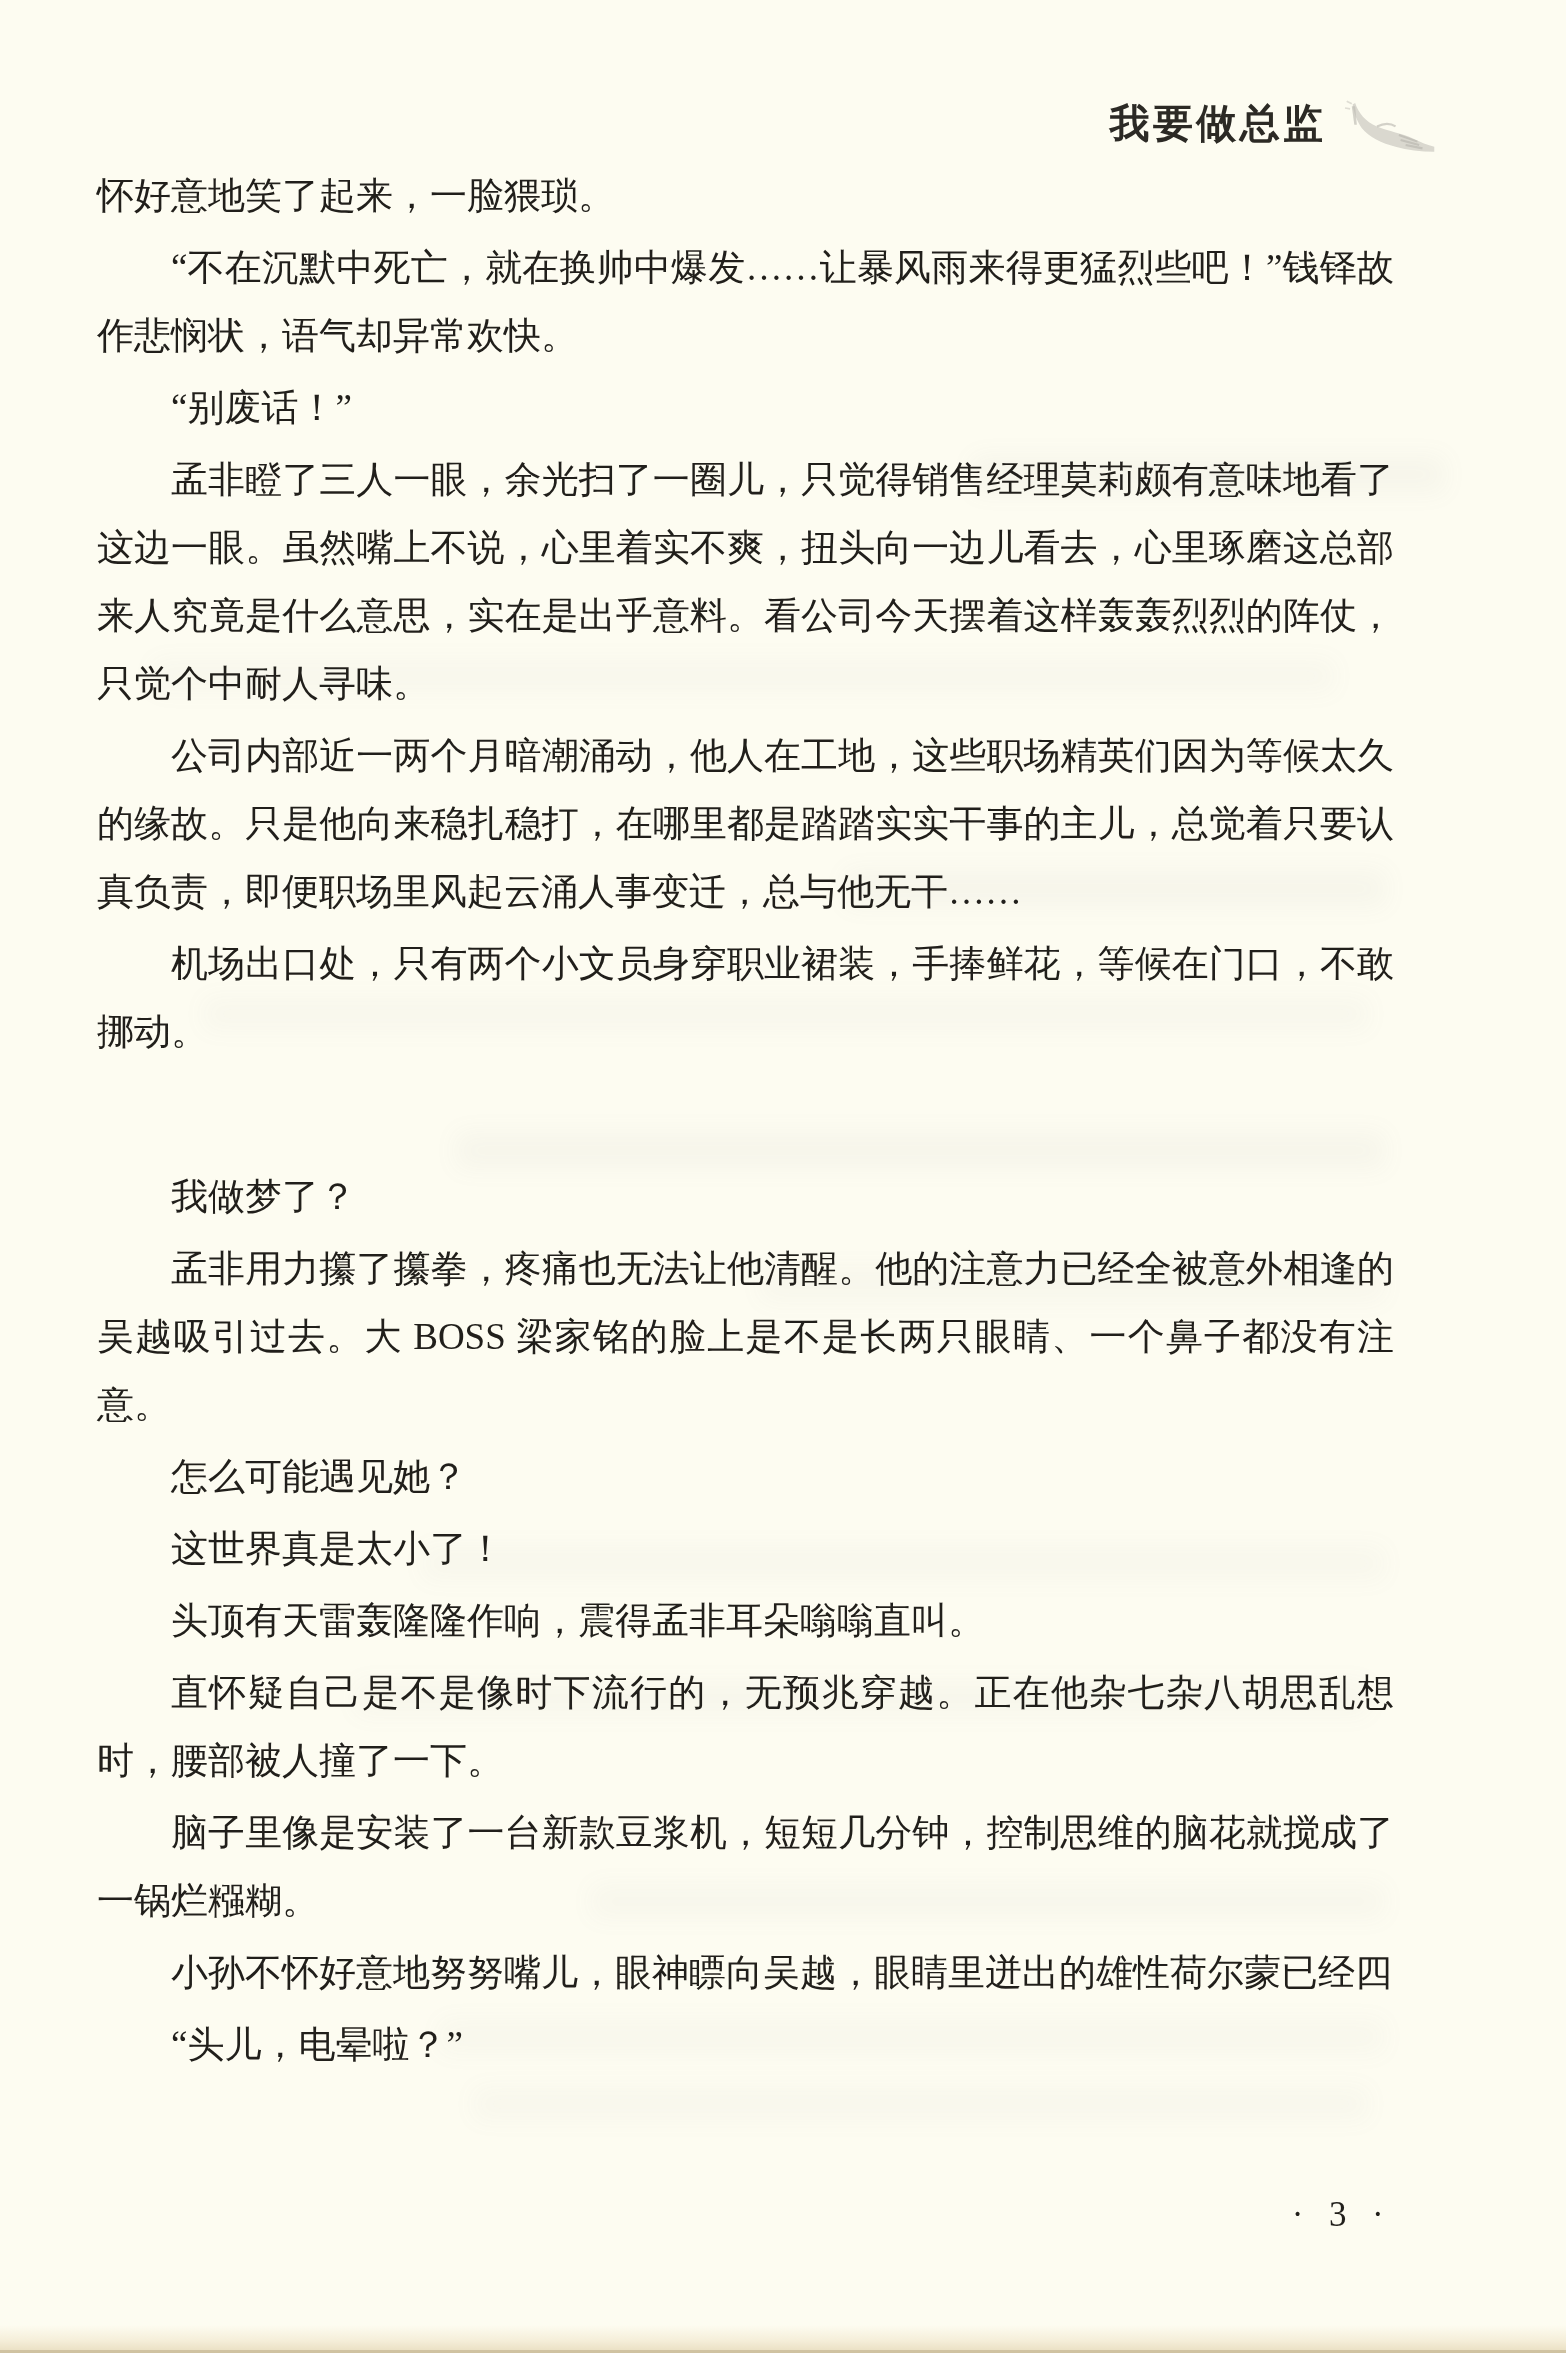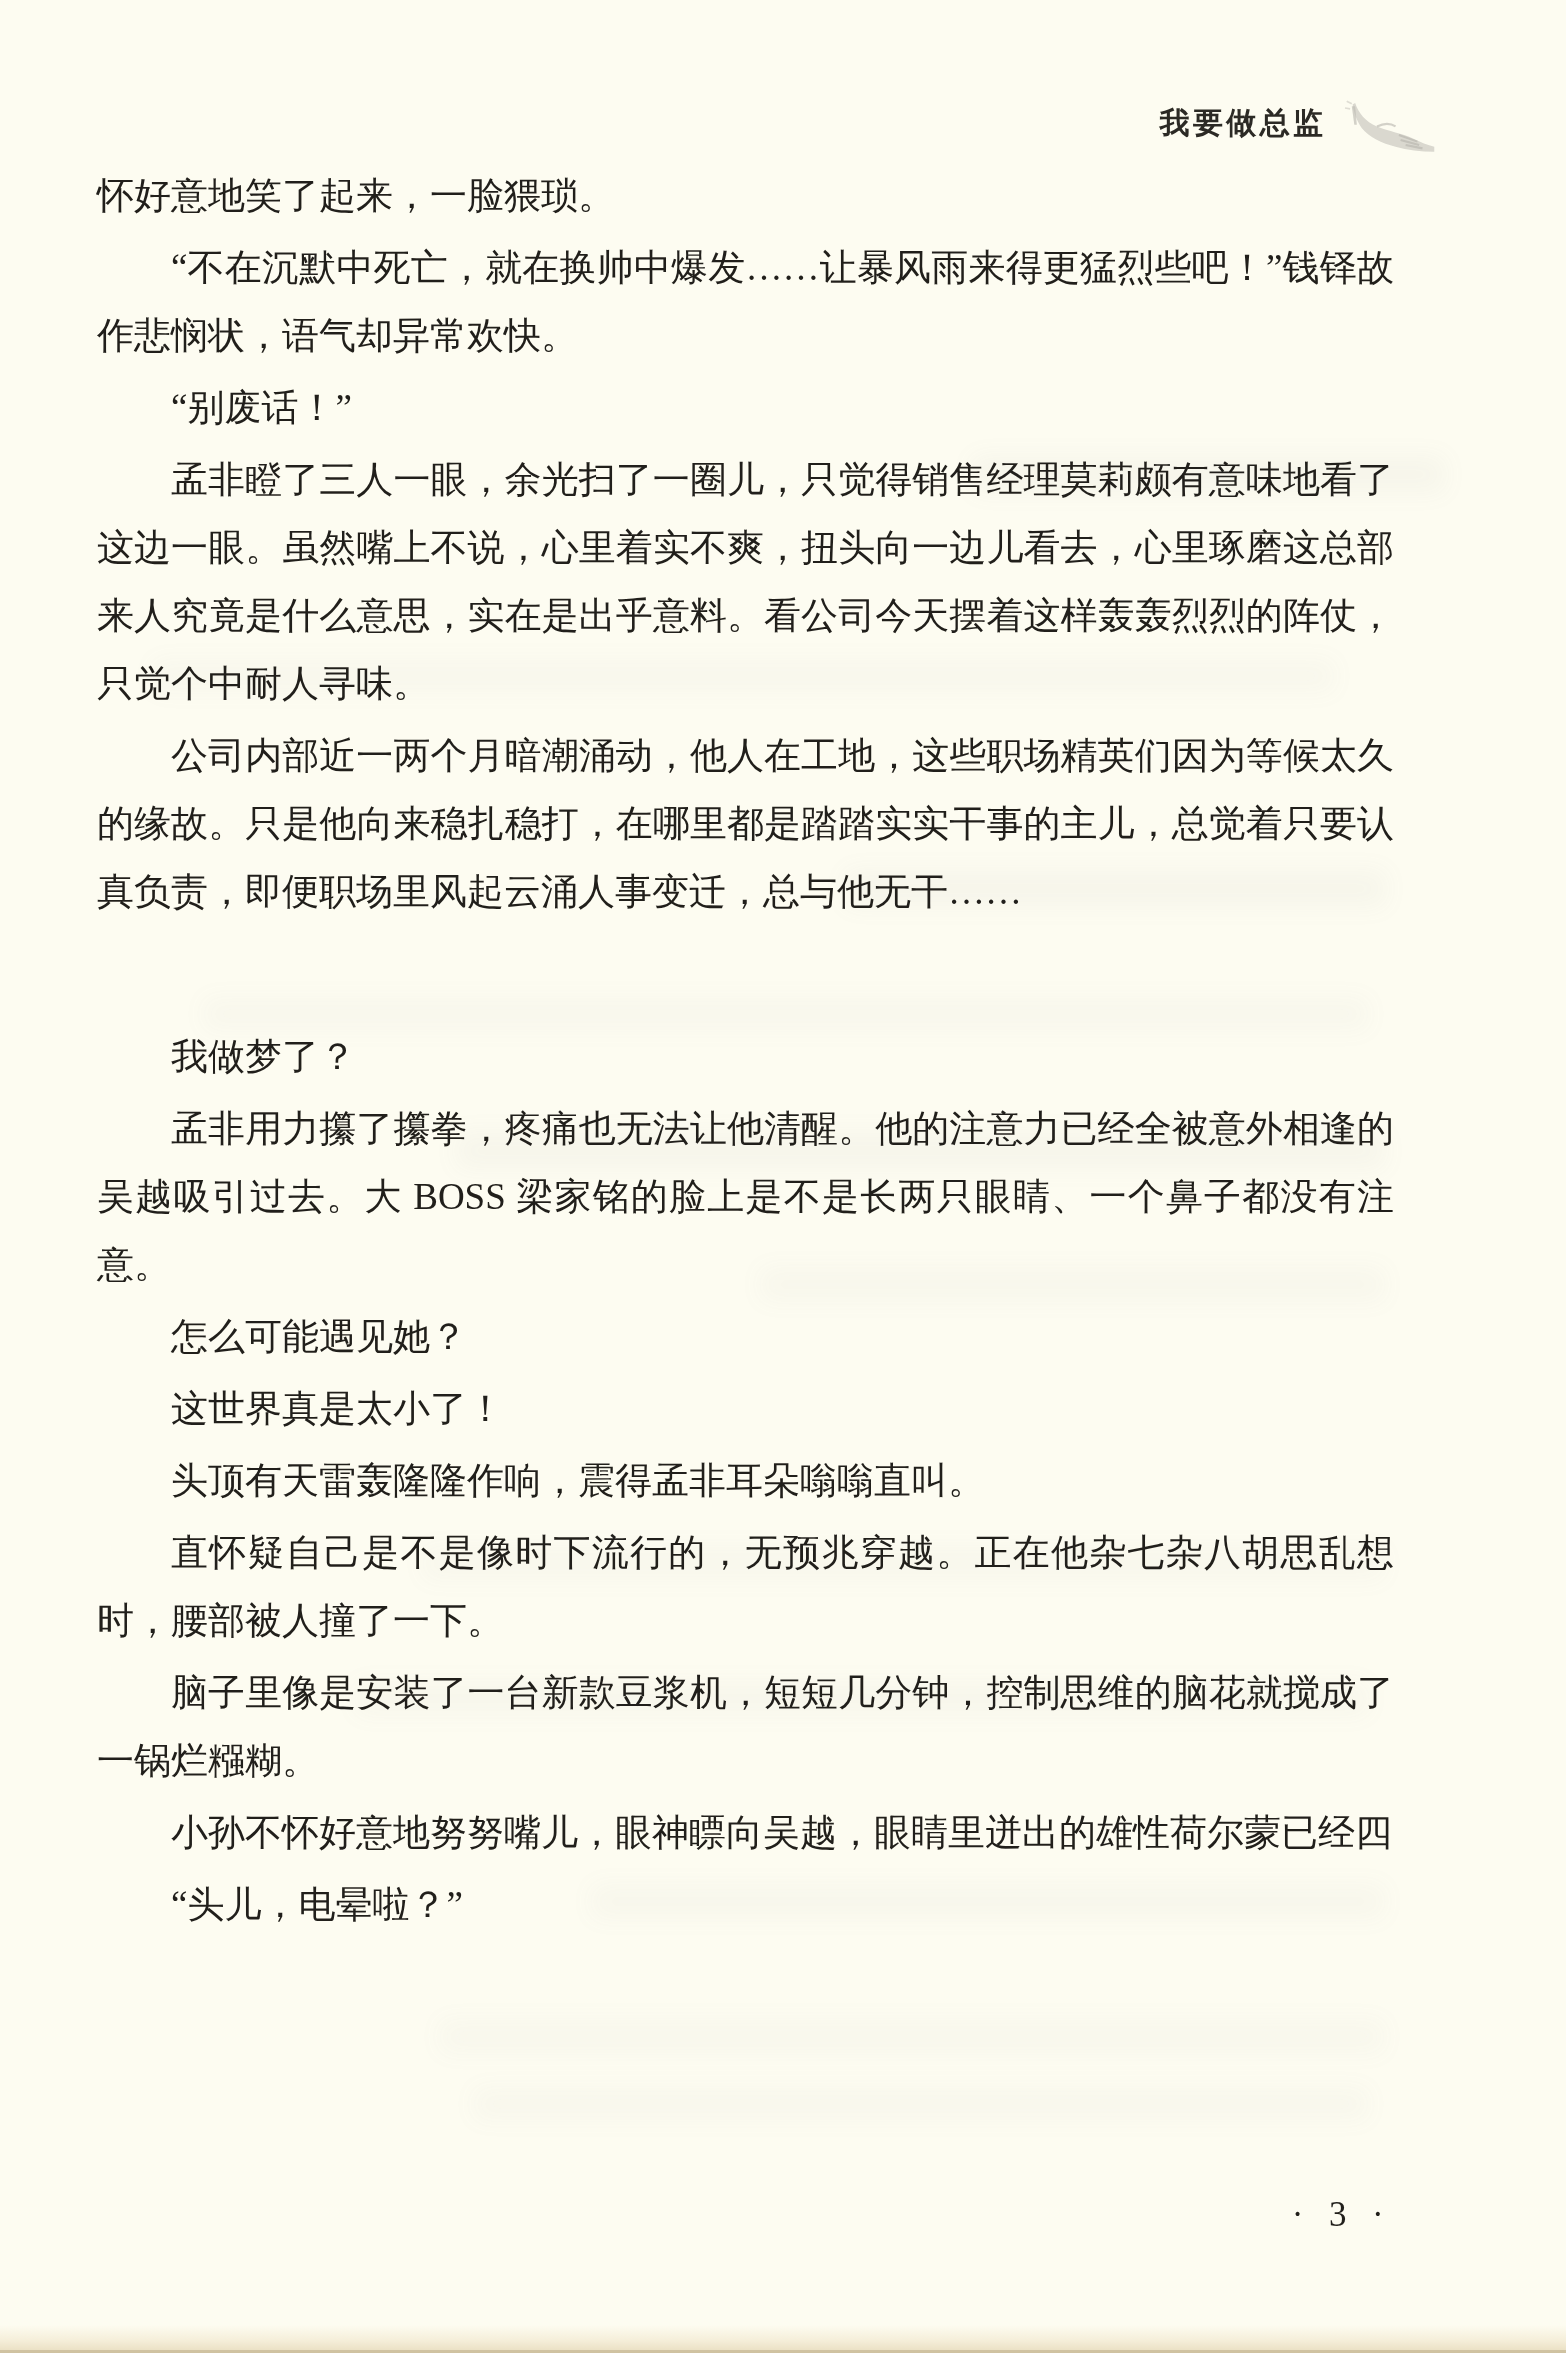--- a/index.html
+++ b/index.html
@@ -19,21 +19,21 @@
   
   .running-head {
     position: absolute;
     top: 84px;
     right: 125px;
     display: flex;
     align-items: center;
     gap: 13.5px;
   }
   .running-head .title {
-    font-size: 30px;
+    font-size: 40px;
     font-weight: 600;
     letter-spacing: 3.4px;
     color: #2c2a25;
   }
   .running-head .shoe {
     width: 101px;
     height: 66px;
     opacity: 0.55;
     filter: blur(0.5px);
     margin-top: 12px;
@@ -125,20 +125,21 @@
   <div class="bleed" style="left:591px;  top:1884px; width:794px; height:35px; opacity:0.045;"></div>
   <div class="bleed" style="left:439px;  top:2019px; width:946px; height:35px; opacity:0.04;"></div>
   <div class="bleed" style="left:473px;  top:2087px; width:896px; height:34px; opacity:0.04;"></div>
 
   <div class="body-text" id="body-text">
       <p class="">怀好意地笑了起来，一脸猥琐。</p>
       <p class="indent">“不在沉默中死亡，就在换帅中爆发……让暴风雨来得更猛烈些吧！”钱铎故作悲悯状，语气却异常欢快。</p>
       <p class="indent">“别废话！”</p>
       <p class="indent">孟非瞪了三人一眼，余光扫了一圈儿，只觉得销售经理莫莉颇有意味地看了这边一眼。虽然嘴上不说，心里着实不爽，扭头向一边儿看去，心里琢磨这总部来人究竟是什么意思，实在是出乎意料。看公司今天摆着这样轰轰烈烈的阵仗，只觉个中耐人寻味。</p>
       <p class="indent">公司内部近一两个月暗潮涌动，他人在工地，这些职场精英们因为等候太久的缘故。只是他向来稳扎稳打，在哪里都是踏踏实实干事的主儿，总觉着只要认真负责，即便职场里风起云涌人事变迁，总与他无干……</p>
+      <p class="indent">机场出口处，只有两个小文员身穿职业裙装，手捧鲜花，等候在门口，不敢挪动。</p>
       <p class="spacer"></p>
       <p class="indent">我做梦了？</p>
       <p class="indent">孟非用力攥了攥拳，疼痛也无法让他清醒。他的注意力已经全被意外相逢的吴越吸引过去。大 BOSS 梁家铭的脸上是不是长两只眼睛、一个鼻子都没有注意。</p>
       <p class="indent">怎么可能遇见她？</p>
       <p class="indent">这世界真是太小了！</p>
       <p class="indent">头顶有天雷轰隆隆作响，震得孟非耳朵嗡嗡直叫。</p>
       <p class="indent">直怀疑自己是不是像时下流行的，无预兆穿越。正在他杂七杂八胡思乱想时，腰部被人撞了一下。</p>
       <p class="indent">脑子里像是安装了一台新款豆浆机，短短几分钟，控制思维的脑花就搅成了一锅烂糨糊。</p>
       <p class="indent">小孙不怀好意地努努嘴儿，眼神瞟向吴越，眼睛里迸出的雄性荷尔蒙已经四</p>
       <p class="indent">“头儿，电晕啦？”</p>

